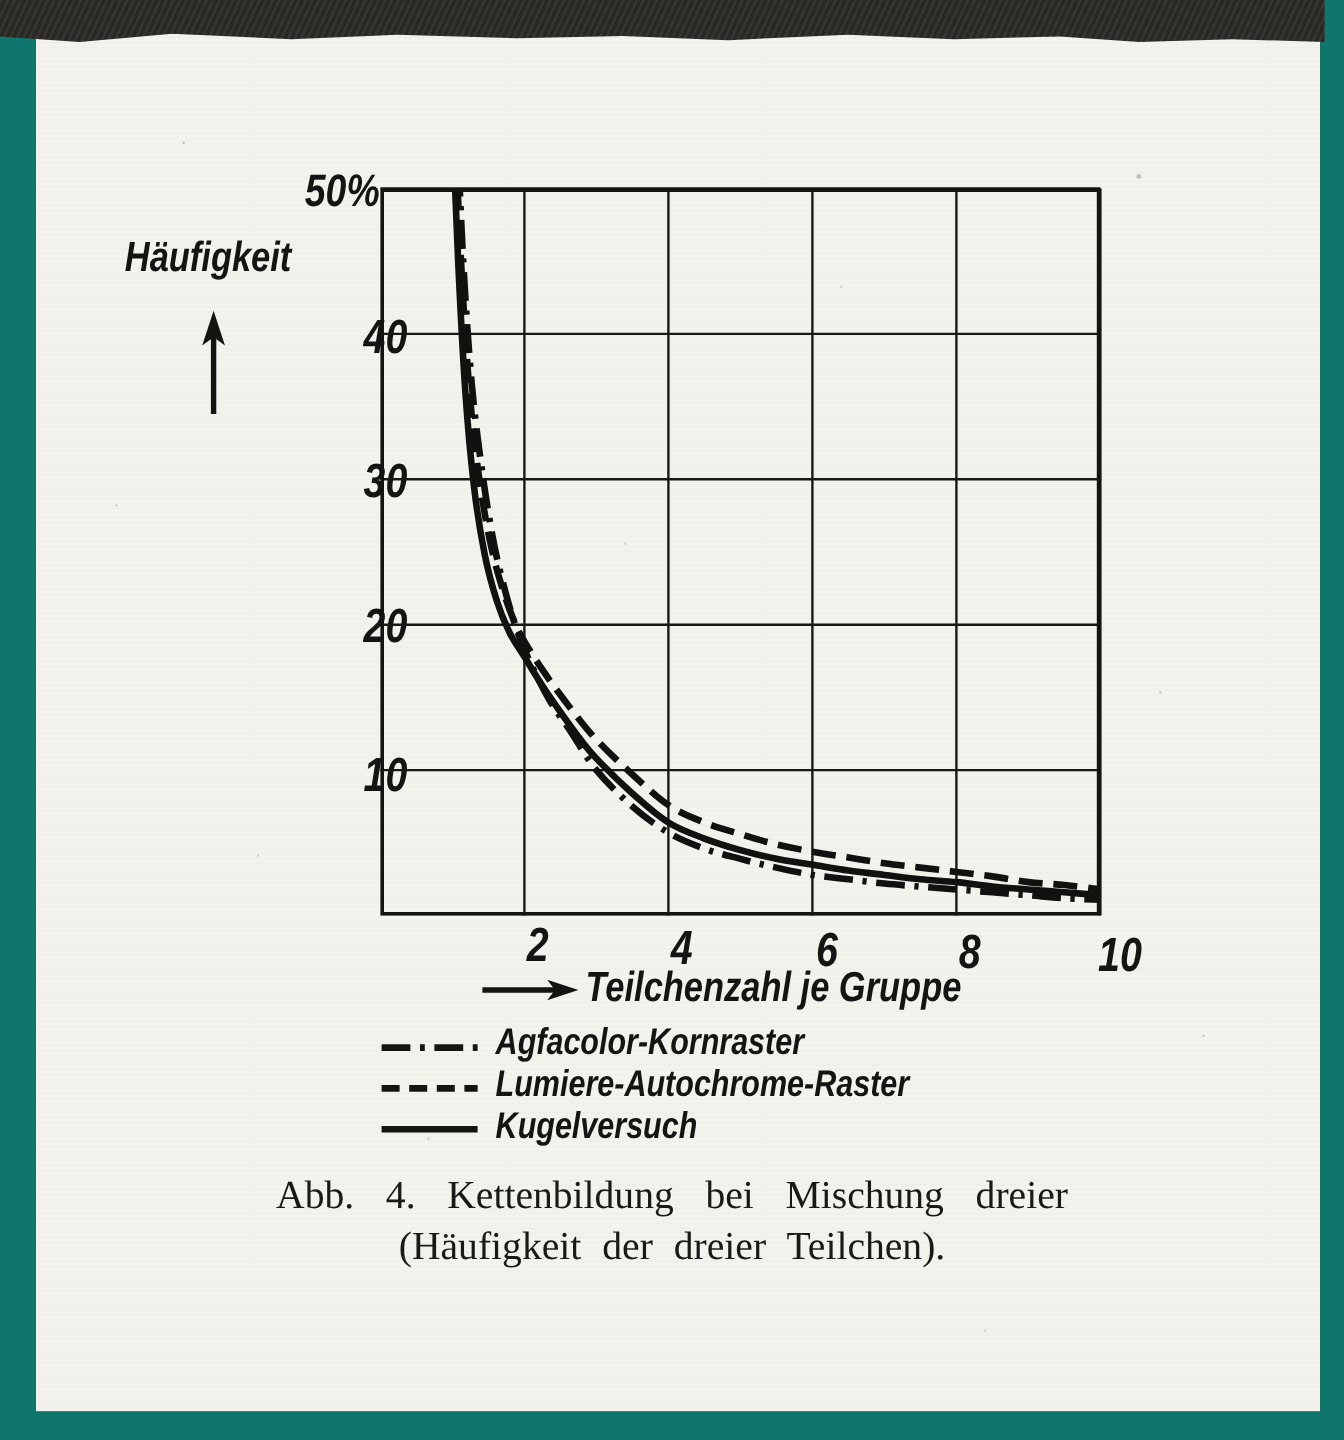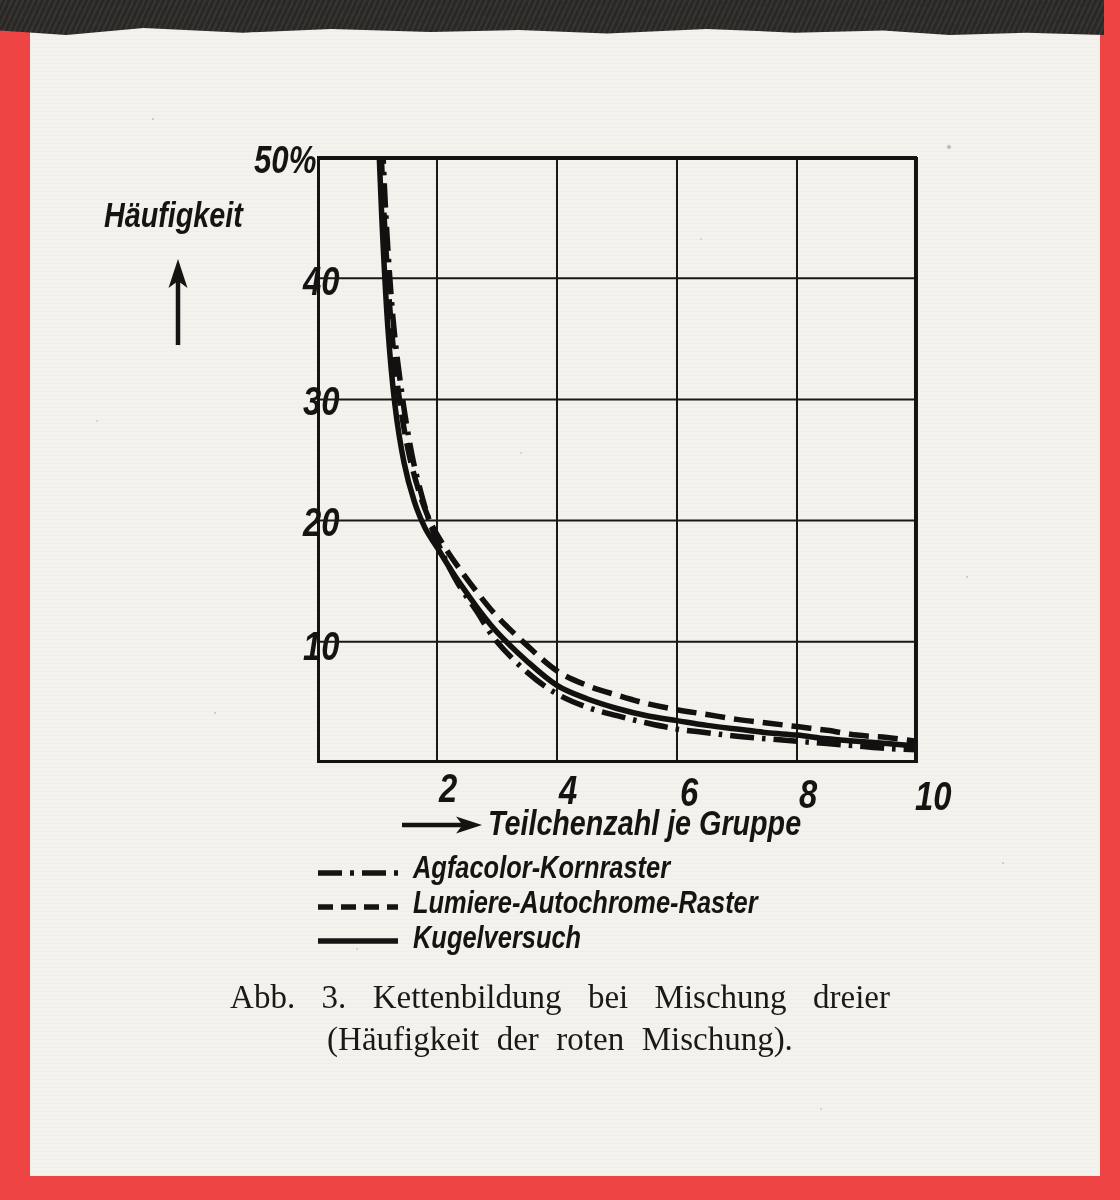--- a/index.html
+++ b/index.html
@@ -1,16 +1,16 @@
 <!DOCTYPE html>
 <html><head>
 <meta charset="utf-8">
 <style>
   html,body{margin:0;padding:0;background:#040404;}
-  .scan{position:relative;width:1120px;height:1200px;background:#ef4444;overflow:hidden;
+  .scan{position:relative;width:1120px;height:1200px;background:#0f766e;overflow:hidden;
         font-family:"Liberation Sans",sans-serif;}
   .topband{position:absolute;left:0;top:0;width:1104px;height:38px;
     background:
       repeating-linear-gradient(115deg, rgba(255,255,255,0.05) 0 2px, rgba(0,0,0,0.06) 2px 5px),
       #2c2a27;
     clip-path: polygon(0 0,100% 0,100% 92%,93% 86%,86% 92%,80% 80%,72% 86%,64% 76%,
       55% 88%,47% 79%,39% 84%,30% 76%,22% 86%,13% 74%,6% 92%,0 80%);
     z-index:2;}
   .page{position:absolute;left:30px;top:28px;width:1070px;height:1148px;
     background:
@@ -142,18 +142,18 @@
       </div>
 
     <svg class="legend-sample-line" style="left:317px;top:935px;" width="82" height="12" viewBox="0 0 82 12">
       <line x1="1" y1="6" x2="81" y2="6" stroke="#161412" stroke-width="5.5"></line>
     </svg>
     <div class="hand legend-label" style="left:413px;top:918px;">
       <span class="sx sx-l">Kugelversuch</span>
       </div>
 
     <div class="caption">
-      <span class="cline ws1">Abb. 3.  Kettenbildung bei Mischung dreier</span>
-      <span class="cline ws3">(Häufigkeit der roten Mischung).</span>
+      <span class="cline ws1">Abb. 4.  Kettenbildung bei Mischung dreier</span>
+      <span class="cline ws3">(Häufigkeit der dreier Teilchen).</span>
     </div>
 
   </div>
 </div>
 
 </body></html>

